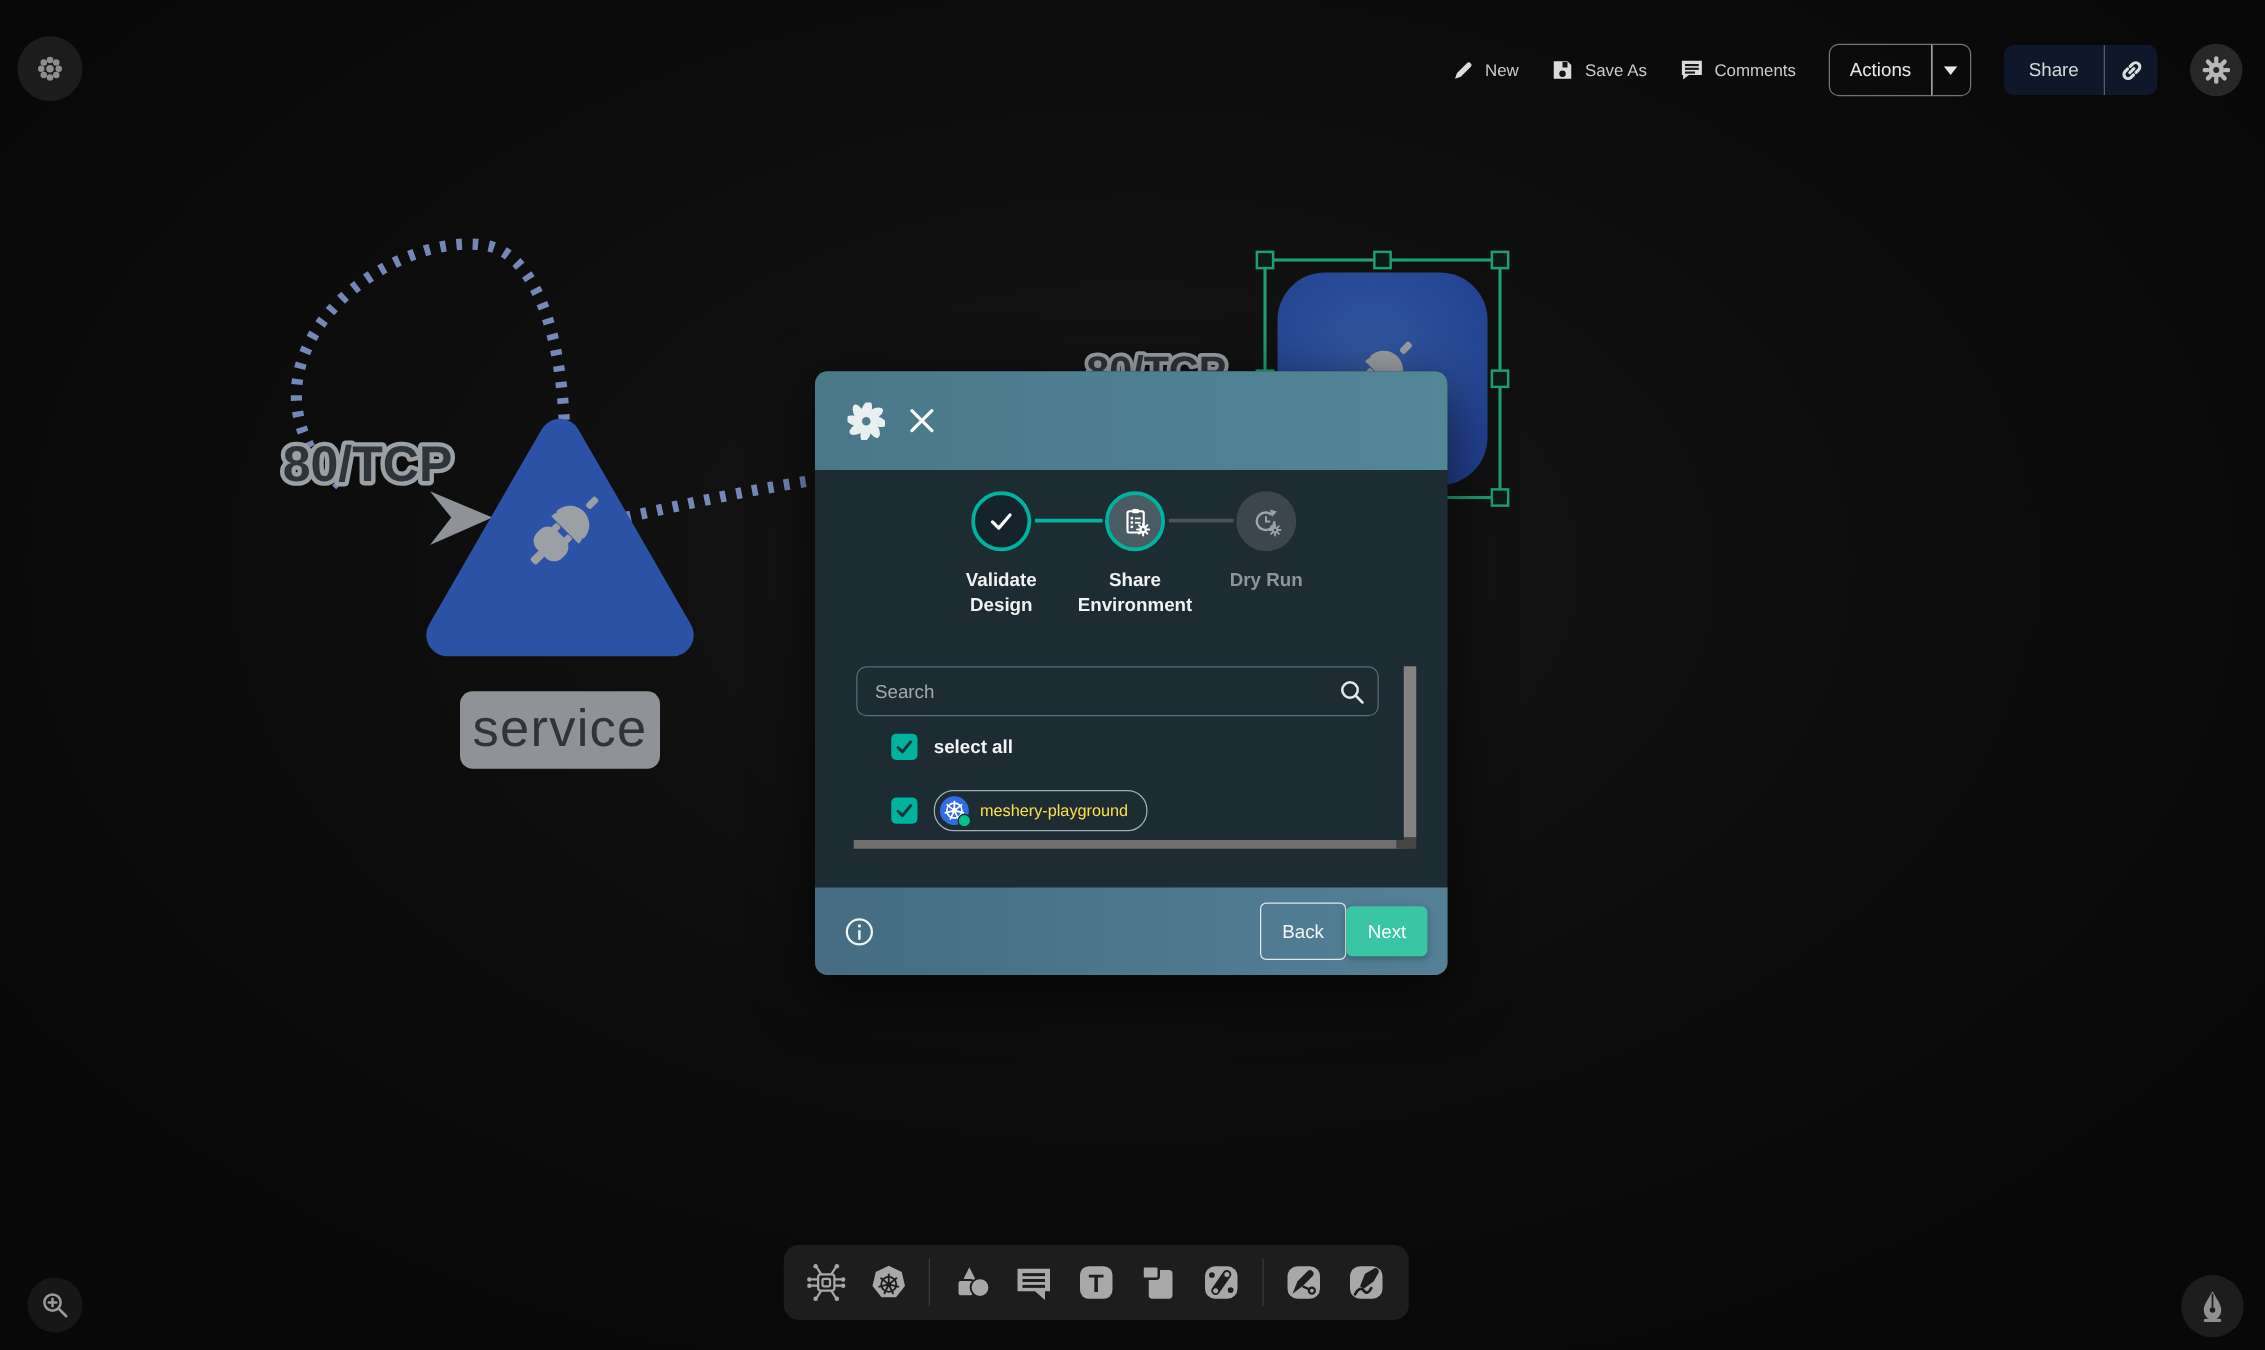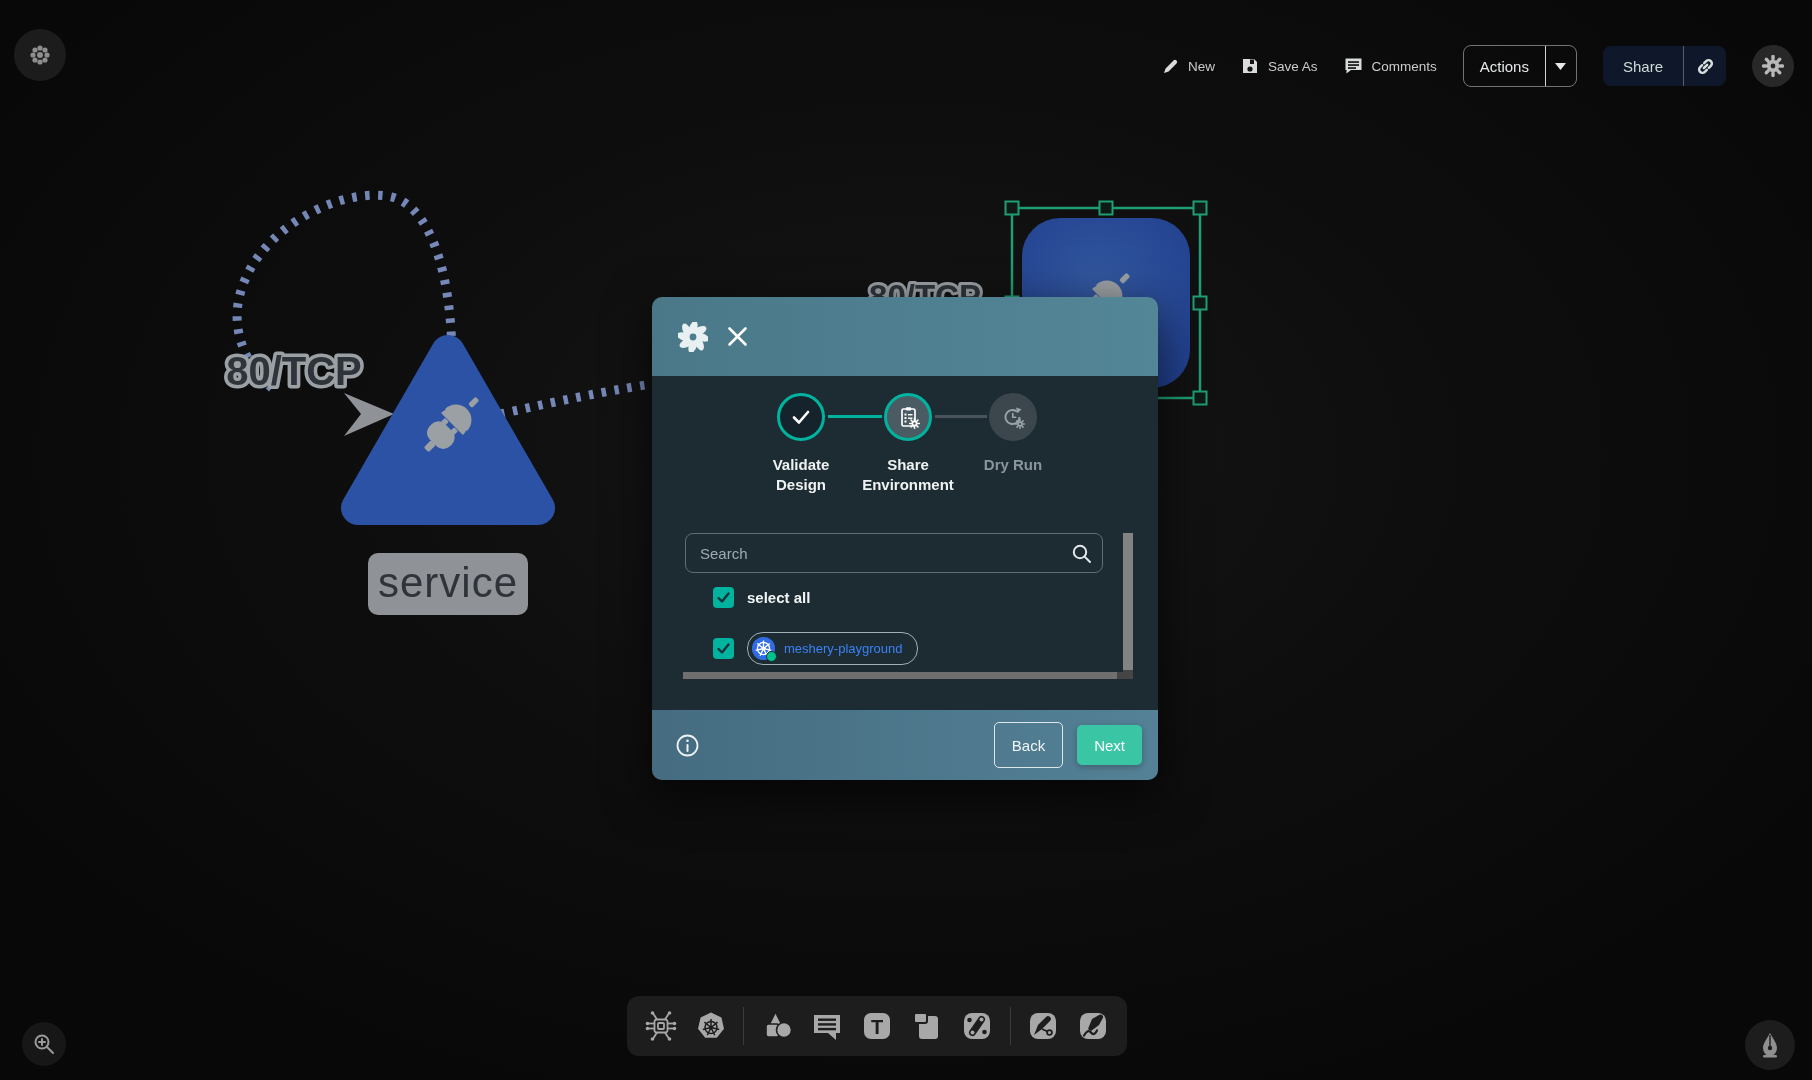--- a/index.html
+++ b/index.html
@@ -9,21 +9,21 @@
     font-family:"Liberation Sans", sans-serif;
     -webkit-font-smoothing:antialiased;
   }
   svg{display:block}
   
   .corner-btn{position:absolute;border-radius:50%;display:flex;align-items:center;justify-content:center;background:#1c1c1c;cursor:pointer;}
   #app-logo-btn{left:14px;top:29px;width:52px;height:52px;}
   #zoom-btn{left:22px;top:1022px;width:44px;height:44px;background:#171717;}
   #pen-mode-btn{left:1745px;top:1020px;width:50px;height:50px;background:#1d1d1d;}
   .topbar{
-    position:absolute;top:44px;right:18px;height:44px;
+    position:absolute;top:34px;right:18px;height:44px;
     display:flex;align-items:center;gap:26px;color:#c9cbcc;font-size:13.5px;
   }
   .tb-item{display:flex;align-items:center;gap:9px;cursor:pointer;white-space:nowrap;}
   .actions-btn{display:flex;align-items:center;height:40px;border:1px solid #737373;border-radius:8px;overflow:hidden;cursor:pointer;}
   .actions-btn .lbl{padding:0 16px;font-size:15px;color:#e6e8e9;}
   .actions-btn .sep{width:1px;height:40px;background:#cfd4d6;}
   .actions-btn .caret{width:30px;display:flex;align-items:center;justify-content:center;}
   .share-btn{display:flex;align-items:center;height:40px;border-radius:8px;background:#0f172a;overflow:hidden;cursor:pointer;}
   .share-btn .lbl{padding:0 20px;font-size:15px;color:#cfdbd6;}
   .share-btn .sep{width:1px;height:40px;background:rgba(255,255,255,.3);}
@@ -67,39 +67,39 @@
     padding:0 10px 0 14px;font-family:"Liberation Sans",sans-serif;
   }
   .search-box input::placeholder{color:#9fabb1;}
   .search-box .mag{margin-right:10px;display:flex;}
   .chk{width:21px;height:21px;border-radius:4px;background:#00B39F;display:flex;align-items:center;justify-content:center;cursor:pointer;flex:none;}
   .row{position:absolute;display:flex;align-items:center;margin-left:20px;}
   .row-selectall{left:41px;top:290px;gap:13px;}
   .selectall-lbl{font-size:15px;font-weight:700;color:#f2f5f6;}
   .row-env{left:41px;top:335px;gap:13px;}
   .env-chip{height:31px;border:1px solid #9fb0b6;border-radius:16px;display:flex;align-items:center;gap:8px;padding:0 14px 0 3px;cursor:pointer;}
-  .env-name{font-size:13px;color:#3b82f6;}
+  .env-name{font-size:13px;color:#fde047;}
   .k8s-wrap{position:relative;width:25px;height:25px;}
   .k8s-dot{position:absolute;right:-1px;bottom:-1px;width:9px;height:9px;border-radius:50%;background:#00c08b;border:1.5px solid #1D2B33;}
   .hscroll{position:absolute;left:31px;top:375px;width:445px;height:7px;background:#6f6f6f;cursor:pointer;}
   .hscroll-end{position:absolute;left:465px;top:375px;width:11px;height:7px;background:#454545;}
   .vscroll{position:absolute;left:471px;top:236px;width:10px;height:137px;background:#838383;cursor:pointer;}
   .vscroll-end{position:absolute;left:471px;top:373px;width:10px;height:9px;background:#454545;}
   
   .modal-footer{
     position:absolute;left:0;top:413px;right:0;height:70px;border-radius:0 0 10px 10px;
     background:linear-gradient(90deg,#456c80,#548196);display:flex;align-items:center;padding:0 16px 0 24px;box-sizing:border-box;
   }
   .info-btn{display:flex;margin-right:auto;cursor:pointer;}
   .btn-back{
     height:46px;padding:0 17px;border:1px solid #dfe7ea;border-radius:5px;background:transparent;
     color:#f2f6f7;font-size:15px;cursor:pointer;font-family:"Liberation Sans",sans-serif;
   }
   .btn-next{
-    height:40px;padding:0 17px;margin-left:14px;border:none;border-radius:5px;background:#3AC5A4;
+    height:40px;padding:0 17px;border:none;border-radius:5px;background:#3AC5A4;
     color:#fbfffd;font-size:15px;cursor:pointer;font-family:"Liberation Sans",sans-serif;box-shadow:0 2px 6px rgba(0,0,0,.25);
   }
   .canvas-layer{position:absolute;left:0;top:0;z-index:1;}
   text{font-family:"Liberation Sans",sans-serif;}
 </style>
 </head>
 <body>
 
 <svg class="canvas-layer" width="1812" height="1080" viewBox="0 0 1812 1080">
   <defs>

